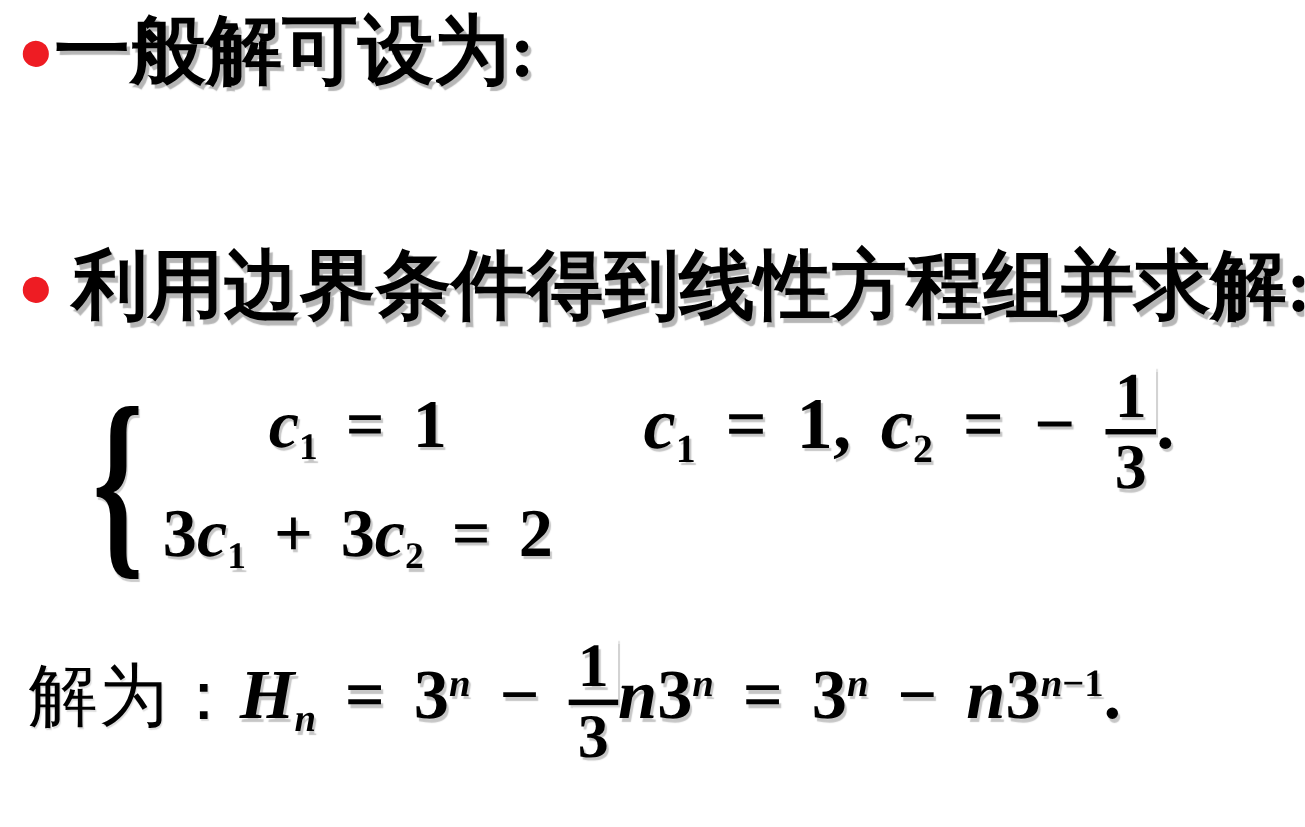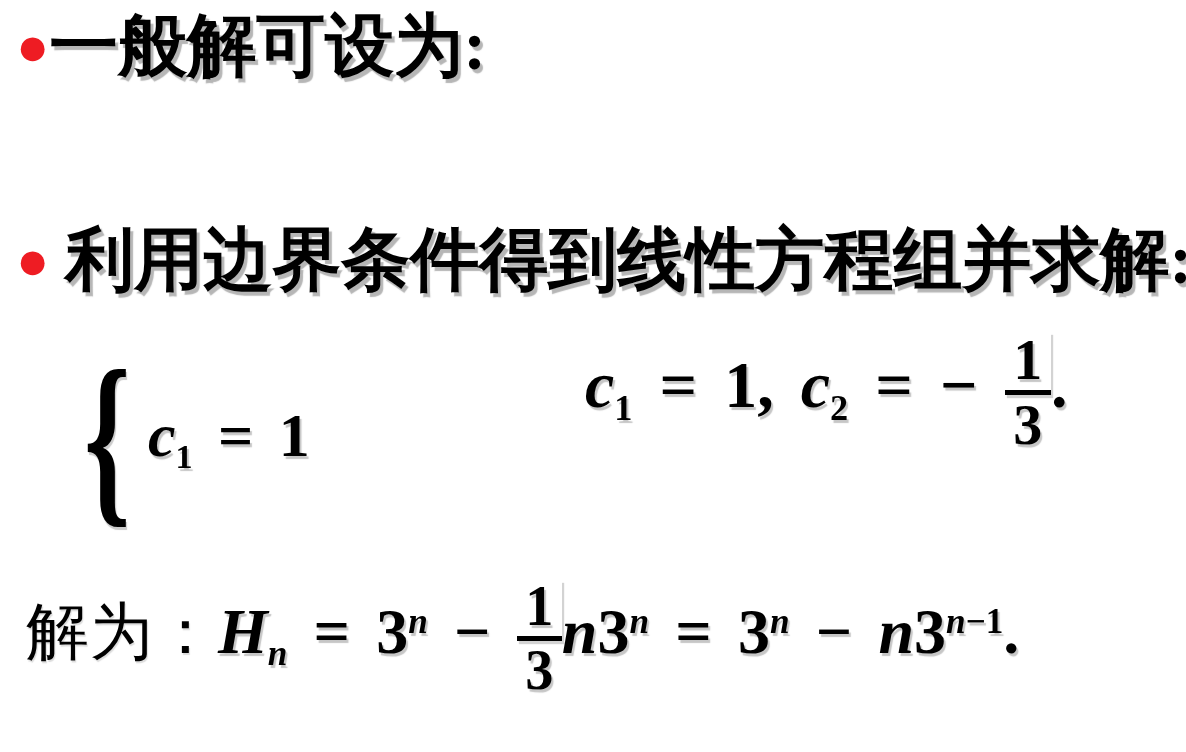--- a/index.html
+++ b/index.html
@@ -120,20 +120,21 @@
 
 
   <div class="heading" id="line2">
     <span class="bullet">●</span><span>利用边界条件得到线性方程组并求解:</span>
   </div>
 
   <div id="system">
     <span class="brace">{</span>
     <div class="sys-col">
       <div class="math sys-eq"><span class="mi">c</span><span class="msub mu">1</span><span class="mu"> = 1</span></div>
+      <div class="math sys-eq"><span class="mu">3</span><span class="mi">c</span><span class="msub mu">1</span><span class="mu"> + </span><span class="mu">3</span><span class="mi">c</span><span class="msub mu">2</span><span class="mu"> = 2</span></div>
     </div>
   </div>
 
   <div class="math" id="solution"><span class="mi">c</span><span class="msub mu">1</span><span class="mu"> = 1, </span><span class="mi">c</span><span class="msub mu">2</span><span class="mu"> = − </span><span class="mfrac"><span class="num">1</span><span class="den">3</span></span><span class="mu">.</span></div>
 
   <div id="final">
     <span class="cjk">解为：</span><span class="math"><span class="mi">H</span><span class="msub mi">n</span><span class="mu"> = 3</span><span class="msup mi">n</span><span class="mu"> − </span><span class="mfrac"><span class="num">1</span><span class="den">3</span></span><span class="mi">n</span><span class="mu">3</span><span class="msup mi">n</span><span class="mu"> = 3</span><span class="msup mi">n</span><span class="mu"> − </span><span class="mi">n</span><span class="mu">3</span><span class="msup mi">n</span><span class="msup mu">−1</span><span class="mu">.</span></span>
   </div>
 
 </div>

